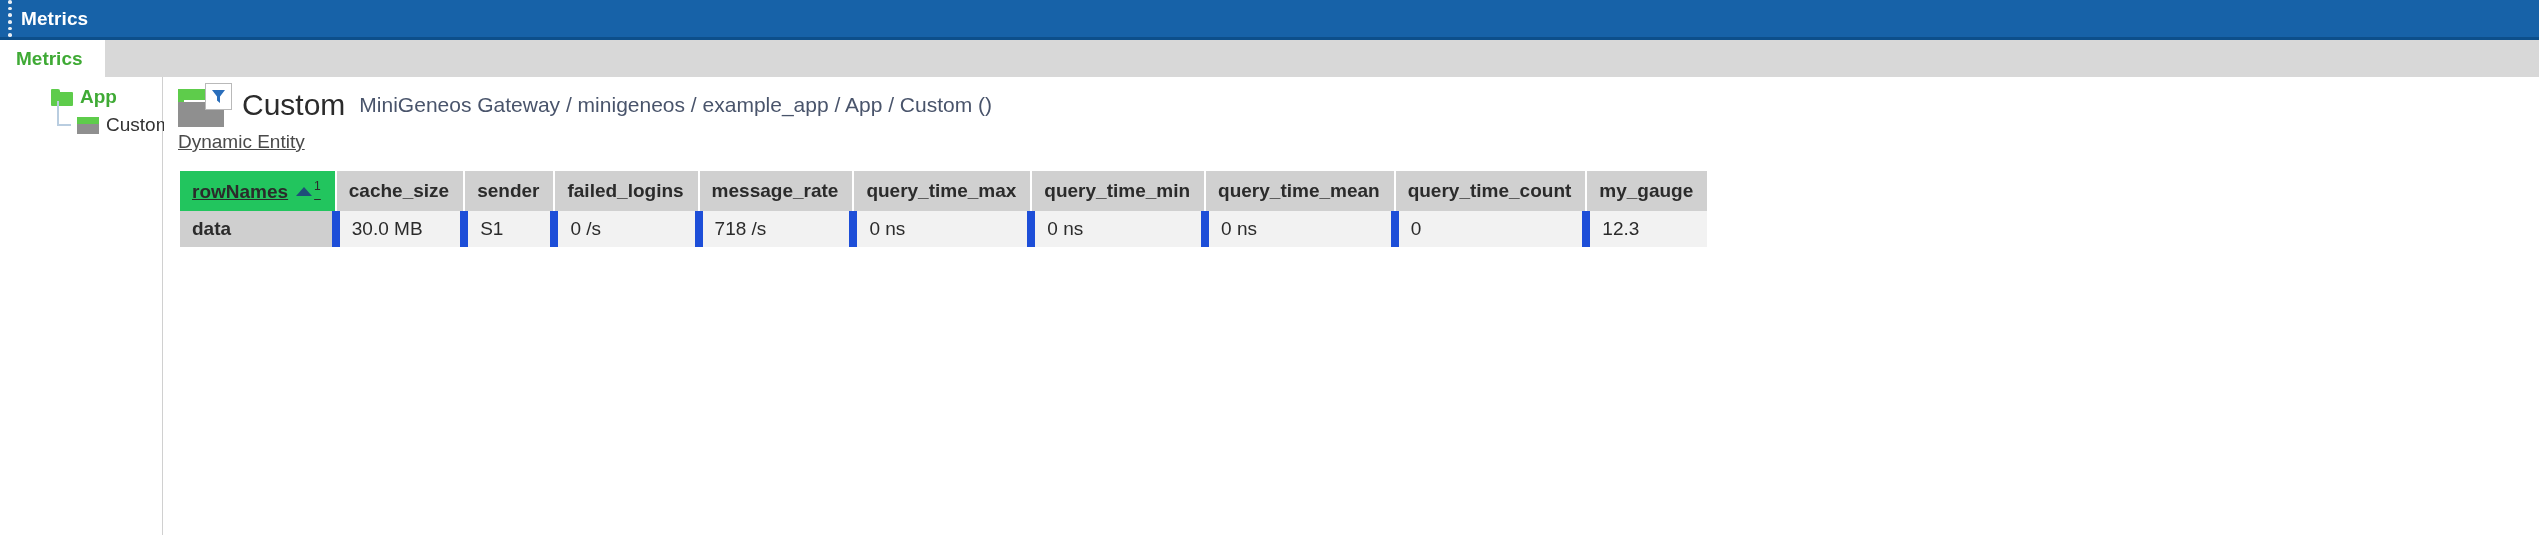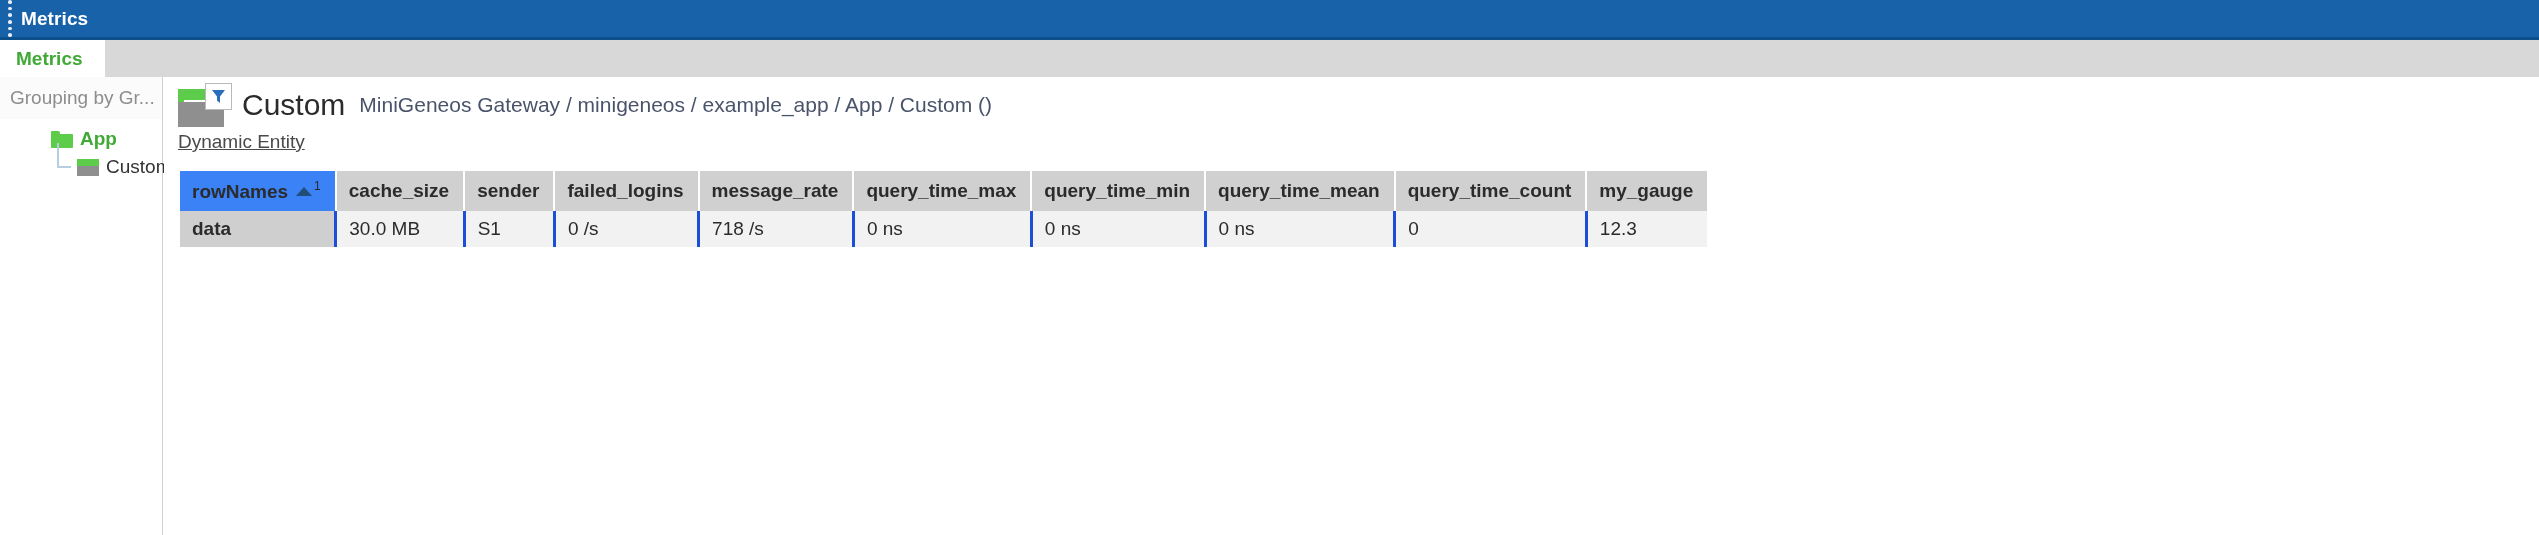--- a/index.html
+++ b/index.html
@@ -173,26 +173,26 @@
     background: #d0d0d0;
     color: #2b2b2b;
     font-weight: bold;
     text-align: left;
     padding: 8px 14px 8px 12px;
     border-right: 2px solid #ffffff;
     white-space: nowrap;
     height: 37px;
   }
   table.metrics th:last-child { border-right: none; }
-  table.metrics th.sorted { background: #3b82f6; }
+  table.metrics th.sorted { background: #22c55e; text-decoration: underline; }
   table.metrics td {
     background: #f2f2f2;
     color: #2b2b2b;
     padding: 7px 14px 7px 12px;
-    border-right: 3px solid #1d4ed8;
+    border-right: 8px solid #1d4ed8;
     white-space: nowrap;
     height: 34px;
   }
   table.metrics td:last-child { border-right: none; }
   table.metrics td.rowname {
     background: #cfcfcf; font-weight: bold;
   }
   .sort-arrow {
     display: inline-block; margin-left: 8px;
     width: 0; height: 0;
@@ -224,21 +224,20 @@
 
 <div class="tabstrip">
   <div class="tab">
     <span>Metrics</span>
   </div>
 </div>
 
 <div class="body-area">
 
   <div class="sidebar">
-    <div class="grouping-bar">Grouping by Gr...</div>
 
     <div class="tree">
       <div class="tree-row level0">
         <span class="folder-icon">
           <span class="tabpart"></span>
             <span class="bodypart"></span>
         </span>
         <span class="tree-label-app">App</span>
       </div>
 

